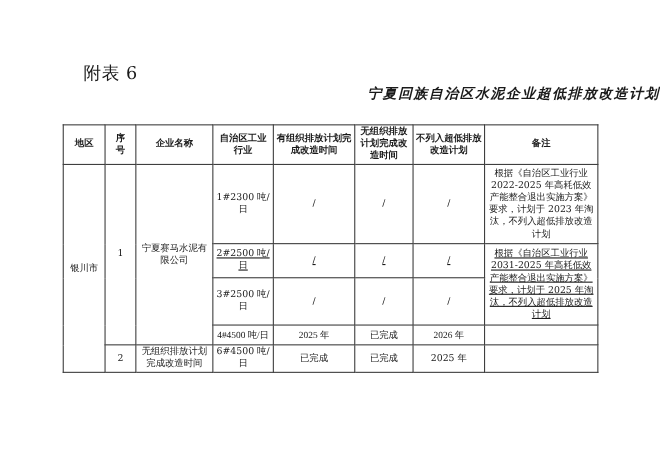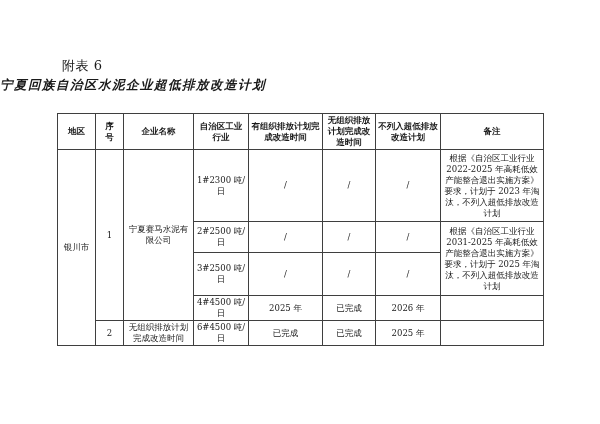--- a/index.html
+++ b/index.html
@@ -8,31 +8,31 @@
     position: relative;
     width: 600px;
     height: 424px;
     background: #ffffff;
     font-family: "DejaVu Serif", "Liberation Serif", serif;
     color: #1a1a1a;
     overflow: hidden;
   }
   .annex-label {
     position: absolute;
-    left: 62px;
+    left: 76px;
     top: 57px;
-    font-size: 13px;
+    font-size: 16px;
     letter-spacing: 0.5px;
   }
   .doc-title {
     position: absolute;
     left: 0;
     top: 77px;
     width: 600px;
-    text-align: left;
+    text-align: right;
     font-size: 12.5px;
     font-weight: bold;
     font-style: italic;
     letter-spacing: 1.5px;
   }
   table.plan-table {
     position: absolute;
     left: 57px;
     top: 113px;
     width: 486px;
@@ -56,23 +56,23 @@
   }
   .th-no { white-space: pre-line; }
   .remark-cell {
     font-size: 8px;
     line-height: 10.5px;
     text-align: justify;
     padding: 2px 4px;
   }
   tr.hdr  { height: 34px; }
   tr.rowA { height: 72px; }
-  tr.rowB { height: 31px; }
+  tr.rowB { height: 31px; text-decoration: underline; }
   tr.rowC { height: 43px; }
-  tr.rowD { height: 18px; }
+  tr.rowD { height: 18px; font-family: Liberation Serif, serif; }
   tr.rowE { height: 22px; }
 </style>
 </head>
 <body>
 
 <div class="page">
 
   <div class="annex-label">附表 6</div>
 
   <div class="doc-title">宁夏回族自治区水泥企业超低排放改造计划</div>

